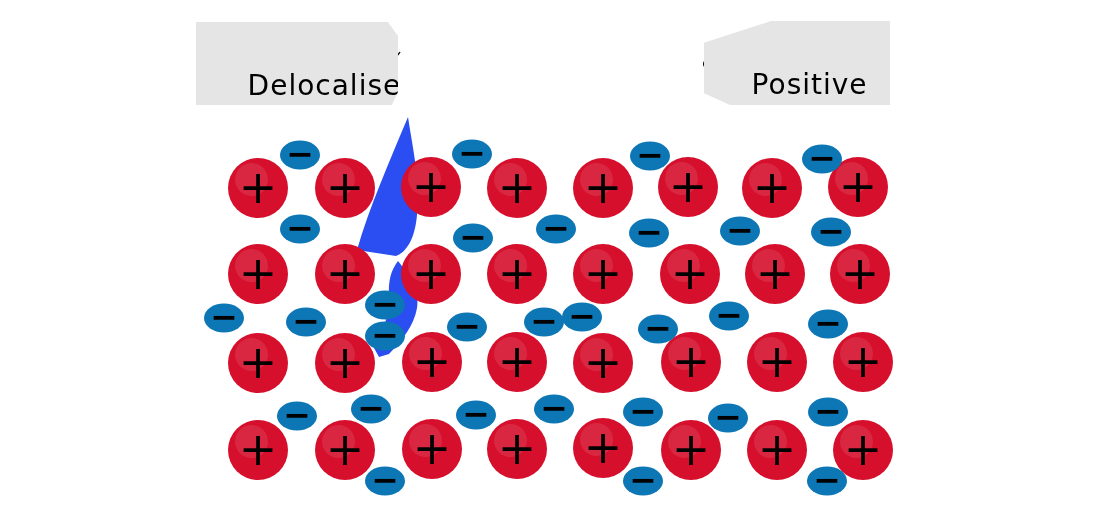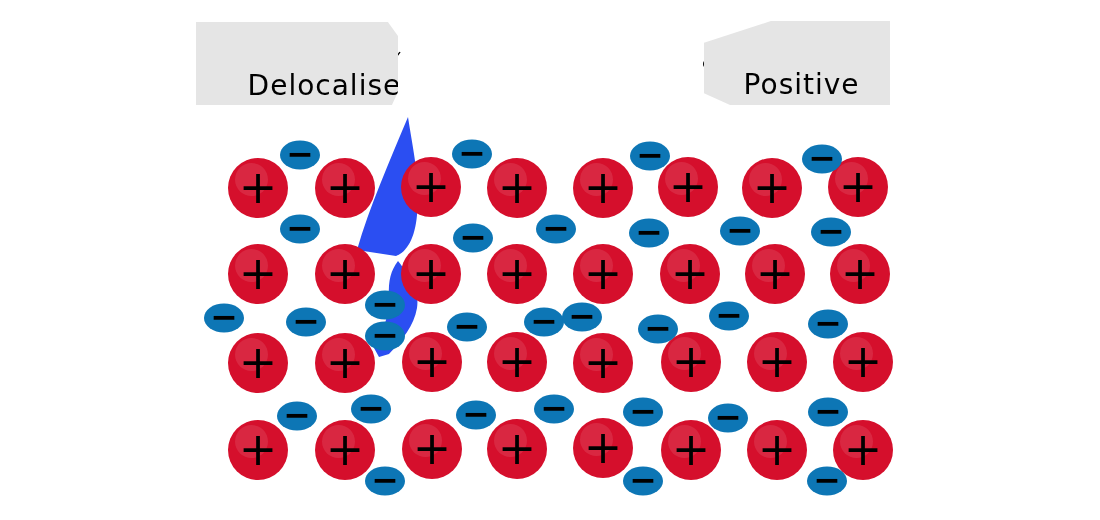--- a/index.html
+++ b/index.html
@@ -35,21 +35,21 @@
     padding:8px 0 0 12px;
     font-size:28px;line-height:37px;letter-spacing:1px;color:#000;
     white-space:pre;
   }
   #label-delocalised{
     left:196px;top:22px;width:202px;height:83px;
     clip-path:polygon(0 0,95% 0,100% 17%,100% 84%,97% 100%,0 100%);
   }
   #label-positive{
     left:704px;top:21px;width:186px;height:84px;
-    padding-left:0;
+    padding-left:8px;
     clip-path:polygon(36% 0,100% 0,100% 100%,14% 100%,0 86%,0 26%);
   }
 </style>
 </head>
 <body>
 
 <div id="canvas" style="background: rgb(255, 255, 255);">
 
   <svg id="arrow-layer" width="1100" height="520" viewBox="0 0 1100 520">
     <path class="arrow-fill" d="M 408 117 C 413 150, 421 185, 417 215 C 415 238, 407 252, 396 256

